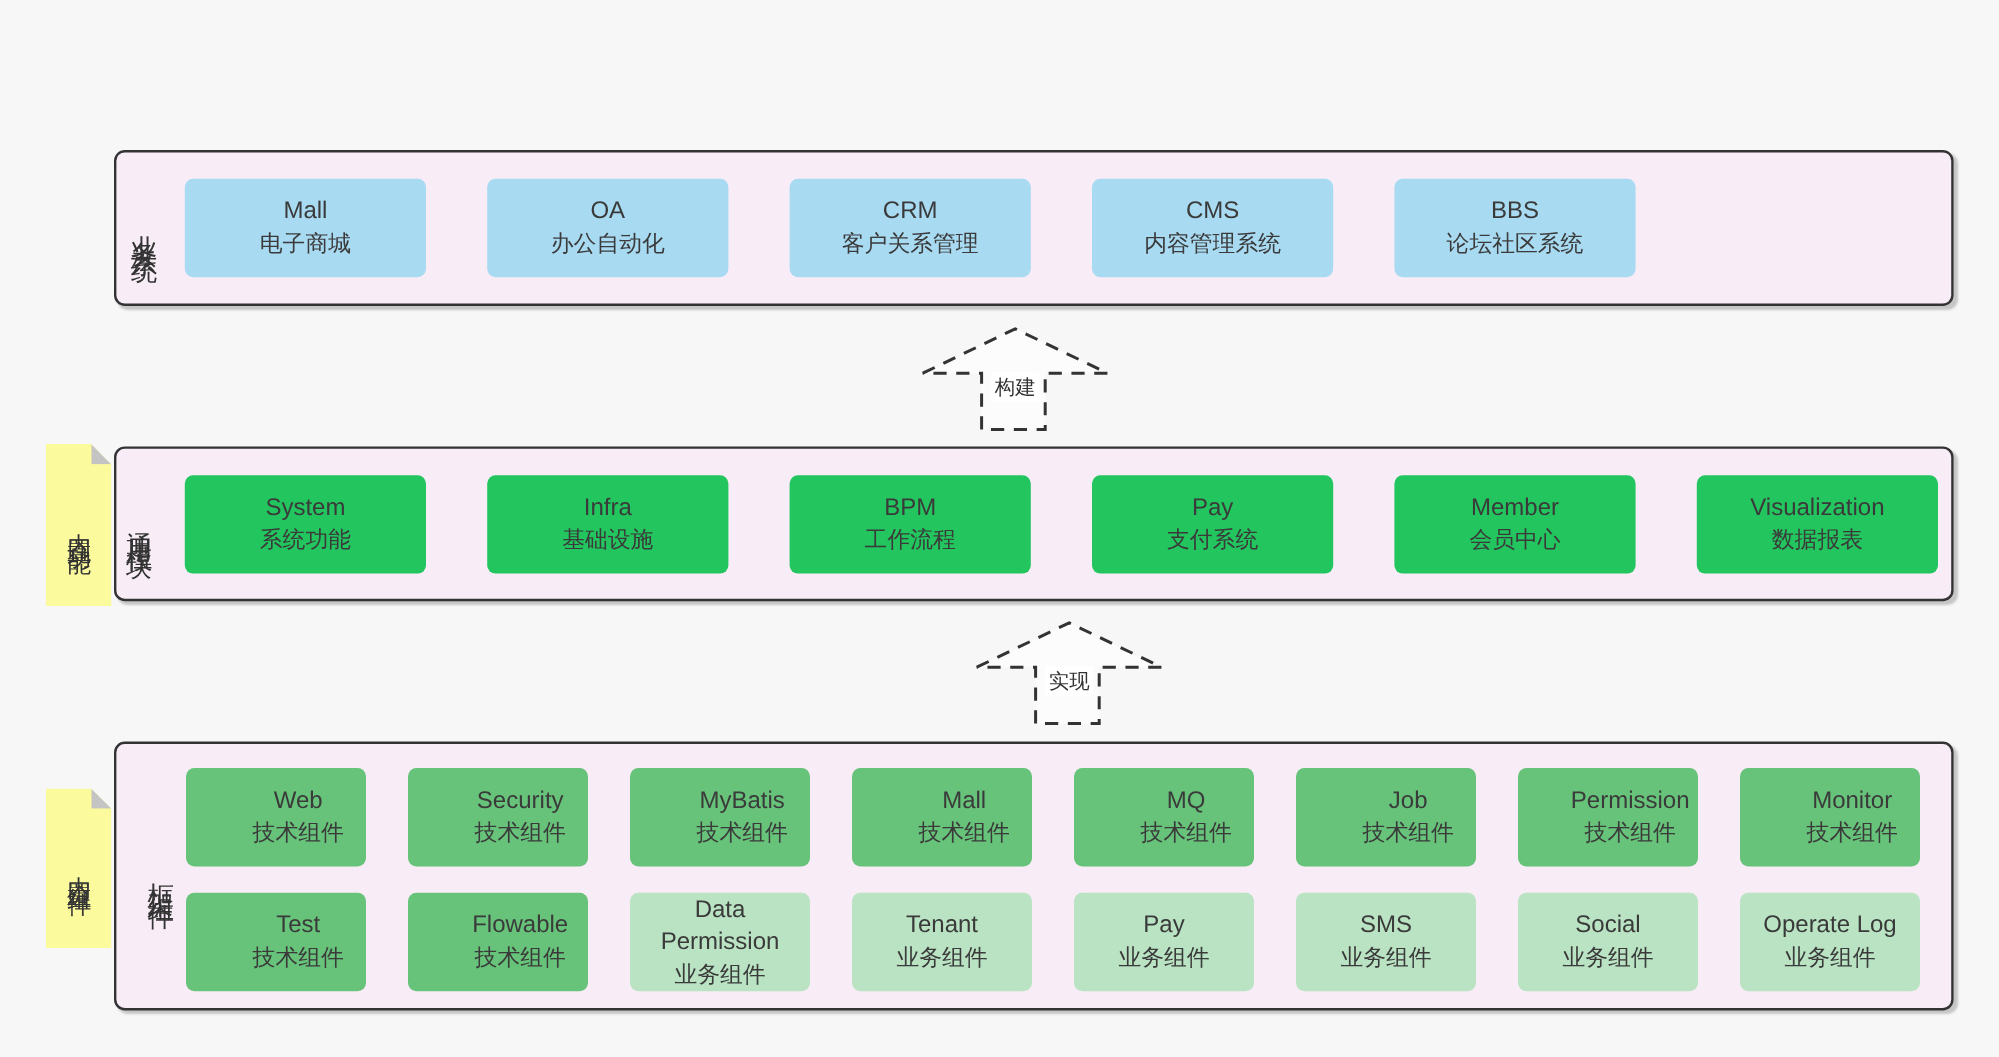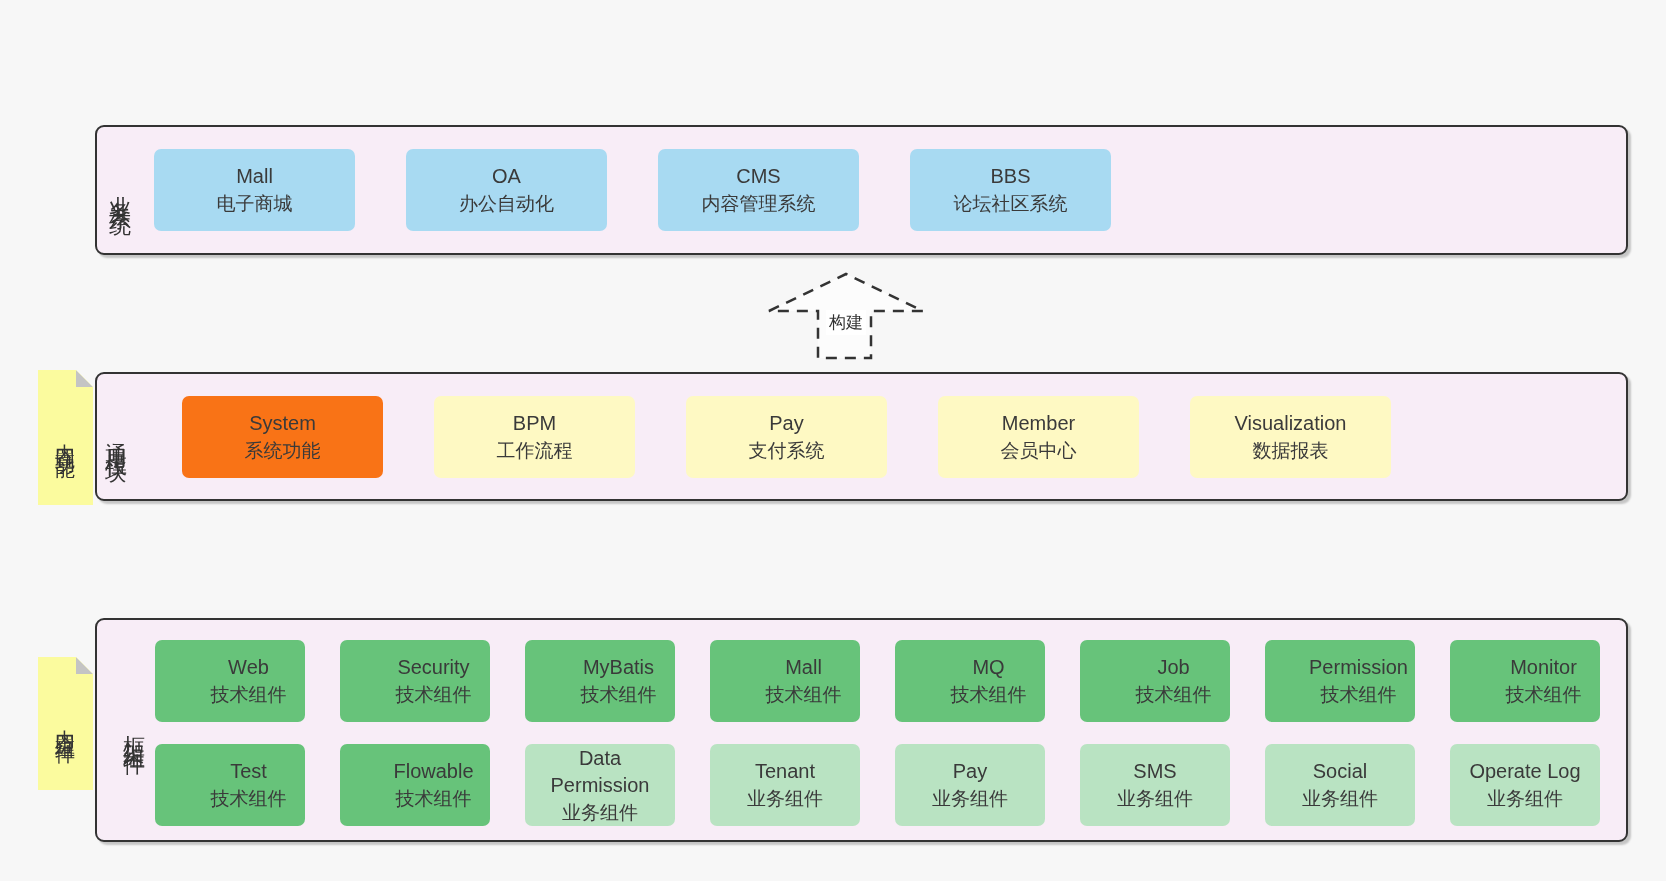--- a/index.html
+++ b/index.html
@@ -45,22 +45,22 @@
     border-radius:7px;
     display:flex;flex-direction:column;align-items:center;justify-content:center;
     text-align:center;box-sizing:border-box;padding:2px 6px;
   }
   .b6{width:201px;height:82px;}
   .b8{width:150px;height:82px;}
   .box .t{font-size:20px;line-height:27px;}
   .box .s{font-size:19px;line-height:27px;}
 
   .blue{background:#a8daf2;}
-  .red{background:#f97316;margin-left:28px;}
-  .pink{background:#fef9c3;}
+  .red{background:#22c55e;}
+  .pink{background:#22c55e;}
   .green{background:#67c37a;padding-left:43px;}
   .green-light{background:#b9e3c2;}
 
   
   .sticky{
     position:absolute;width:55px;background:#fbfb9e;
     clip-path:polygon(0 0, calc(100% - 17px) 0, 100% 17px, 100% 100%, 0 100%);
     display:flex;align-items:center;justify-content:center;
   }
   #sticky-modules{left:38px;top:370px;height:135px;}
@@ -104,20 +104,24 @@
     <div class="row row6">
       <div class="box b6 blue">
         <span class="t">Mall</span>
         <span class="s">电子商城</span>
       </div>
       <div class="box b6 blue">
         <span class="t">OA</span>
         <span class="s">办公自动化</span>
       </div>
       <div class="box b6 blue">
+        <span class="t">CRM</span>
+        <span class="s">客户关系管理</span>
+      </div>
+      <div class="box b6 blue">
         <span class="t">CMS</span>
         <span class="s">内容管理系统</span>
       </div>
       <div class="box b6 blue">
         <span class="t">BBS</span>
         <span class="s">论坛社区系统</span>
       </div>
     </div>
   </div>
 
@@ -128,39 +132,49 @@
     <span class="arrow-label">构建</span>
   </div>
 
   <div class="container" id="sec-modules">
     <span class="vlabel">通用模块</span>
     <div class="row row6">
       <div class="box b6 red">
         <span class="t">System</span>
         <span class="s">系统功能</span>
       </div>
+      <div class="box b6 red">
+        <span class="t">Infra</span>
+        <span class="s">基础设施</span>
+      </div>
       <div class="box b6 pink">
         <span class="t">BPM</span>
         <span class="s">工作流程</span>
       </div>
       <div class="box b6 pink">
         <span class="t">Pay</span>
         <span class="s">支付系统</span>
       </div>
       <div class="box b6 pink">
         <span class="t">Member</span>
         <span class="s">会员中心</span>
       </div>
       <div class="box b6 pink">
         <span class="t">Visualization</span>
         <span class="s">数据报表</span>
       </div>
     </div>
   </div>
 
+  <div class="arrow" id="arrow-implement">
+    <svg width="160" height="88" viewBox="0 0 160 88">
+      <path d="M3,39 L80,2 L157,39 L105,39 L105,86 L52,86 L52,39 Z" fill="#fcfcfc" stroke="#333" stroke-width="2.5" stroke-dasharray="11,8" stroke-linejoin="miter"></path>
+    </svg>
+    <span class="arrow-label">实现</span>
+  </div>
 
   <div class="container" id="sec-framework">
     <span class="vlabel">框架组件</span>
     <div class="row row8" id="fw-row1">
       <div class="box b8 green">
         <span class="t">Web</span>
         <span class="s">技术组件</span>
       </div>
       <div class="box b8 green">
         <span class="t">Security</span>

